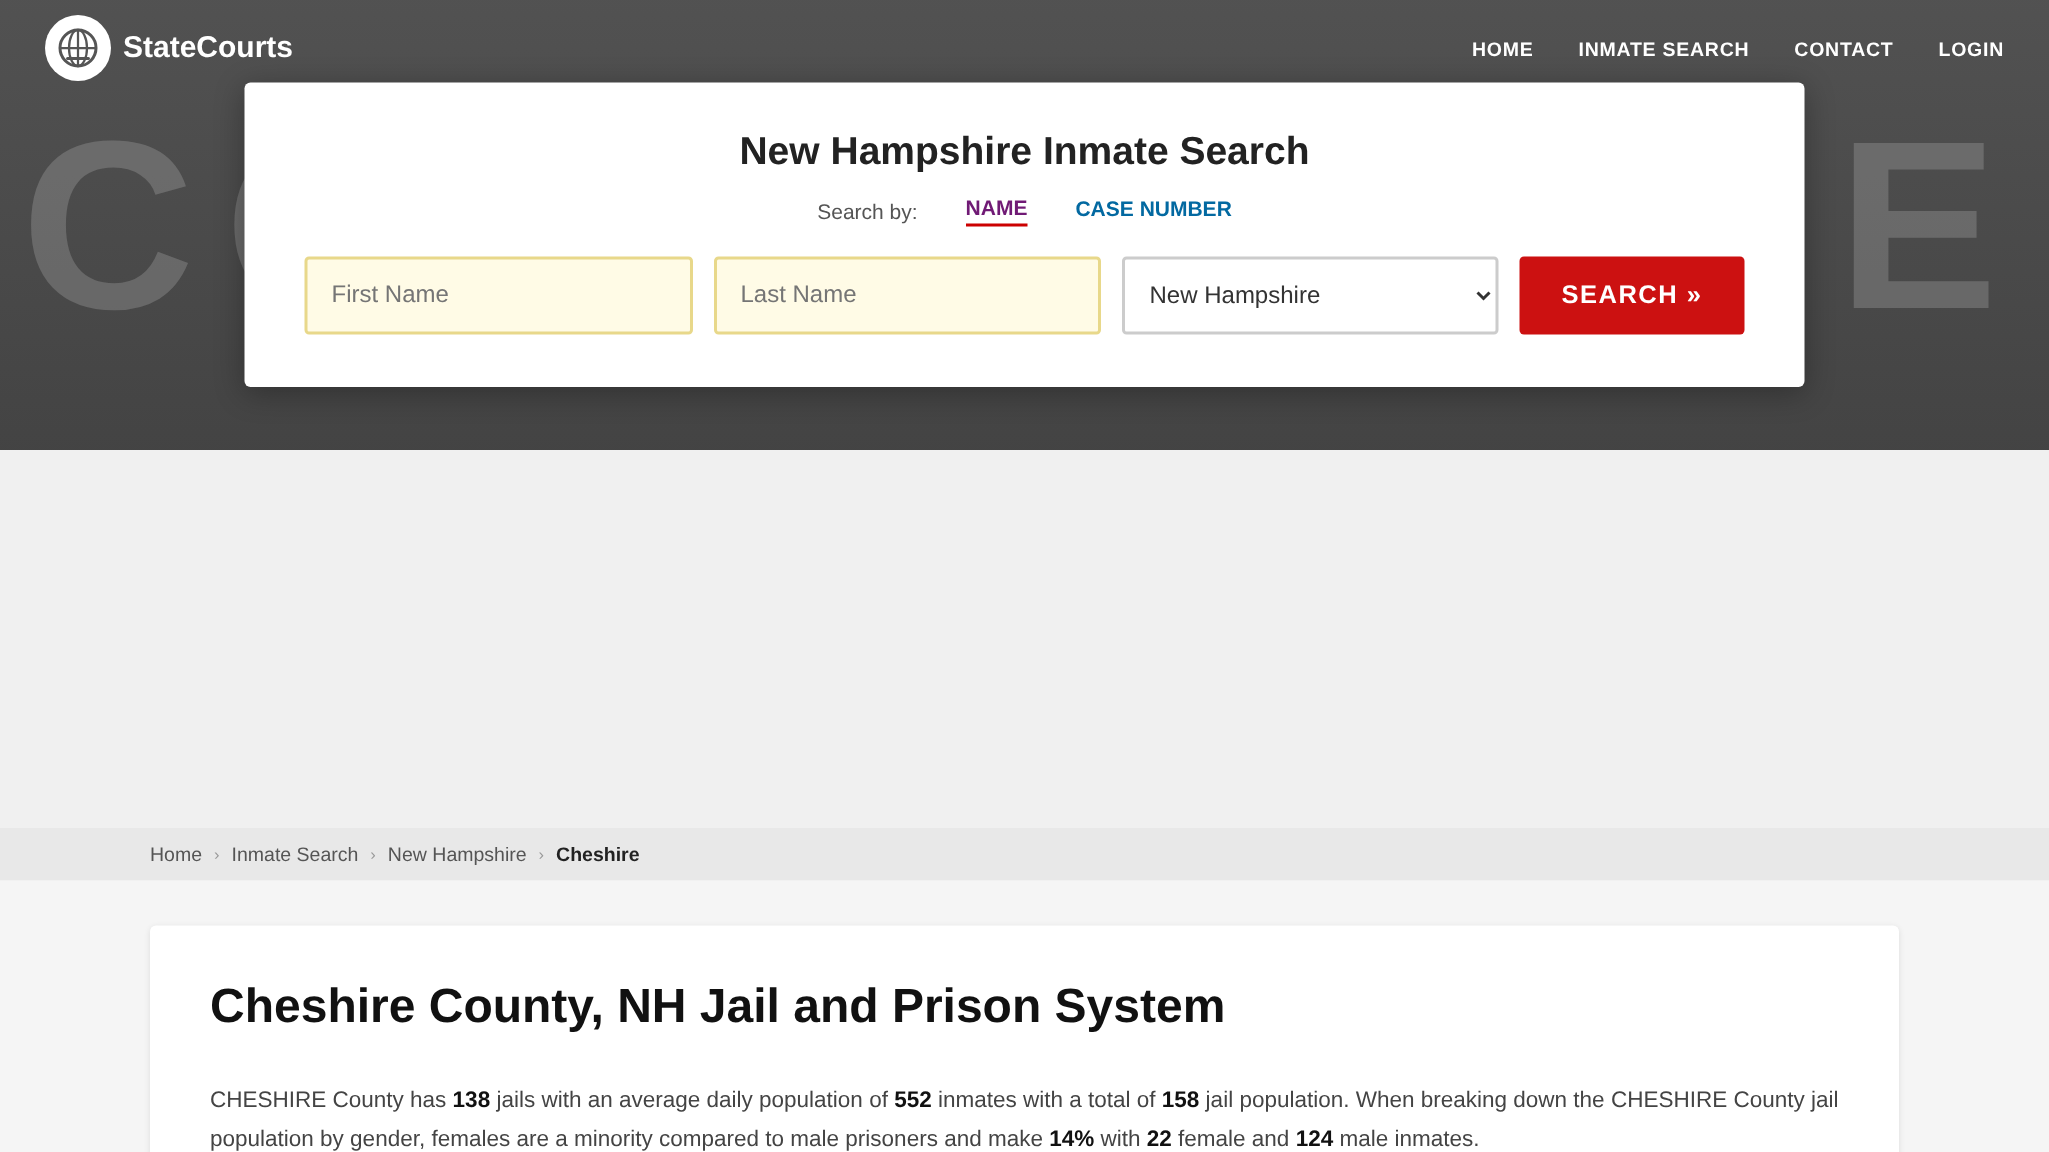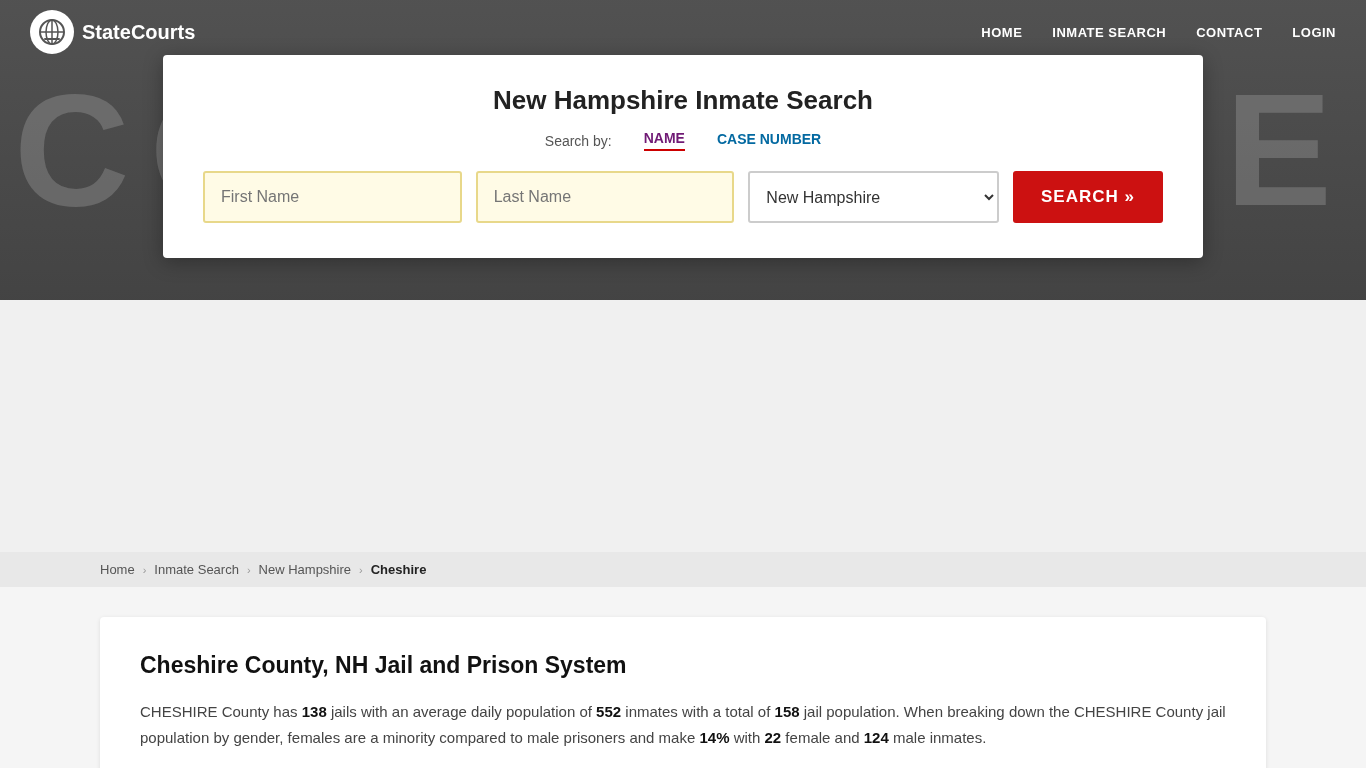--- a/index.html
+++ b/index.html
@@ -188,24 +188,24 @@
       background: #f5f5f5;
       padding: 30px 100px 50px;
     }
     .content-card {
       background: white;
       border-radius: 4px;
       padding: 35px 40px 40px;
       box-shadow: 0 1px 4px rgba(0,0,0,0.1);
     }
     .county-title {
-      font-size: 23px;
+      font-size: 32px;
       font-weight: bold;
       color: #111;
-      margin-bottom: 20px;
+      margin-bottom: 32px;
     }
     .county-description {
       font-size: 15px;
       color: #444;
       line-height: 1.7;
       margin-bottom: 30px;
     }
     .county-description strong { color: #111; }
   </style>
 </head>

